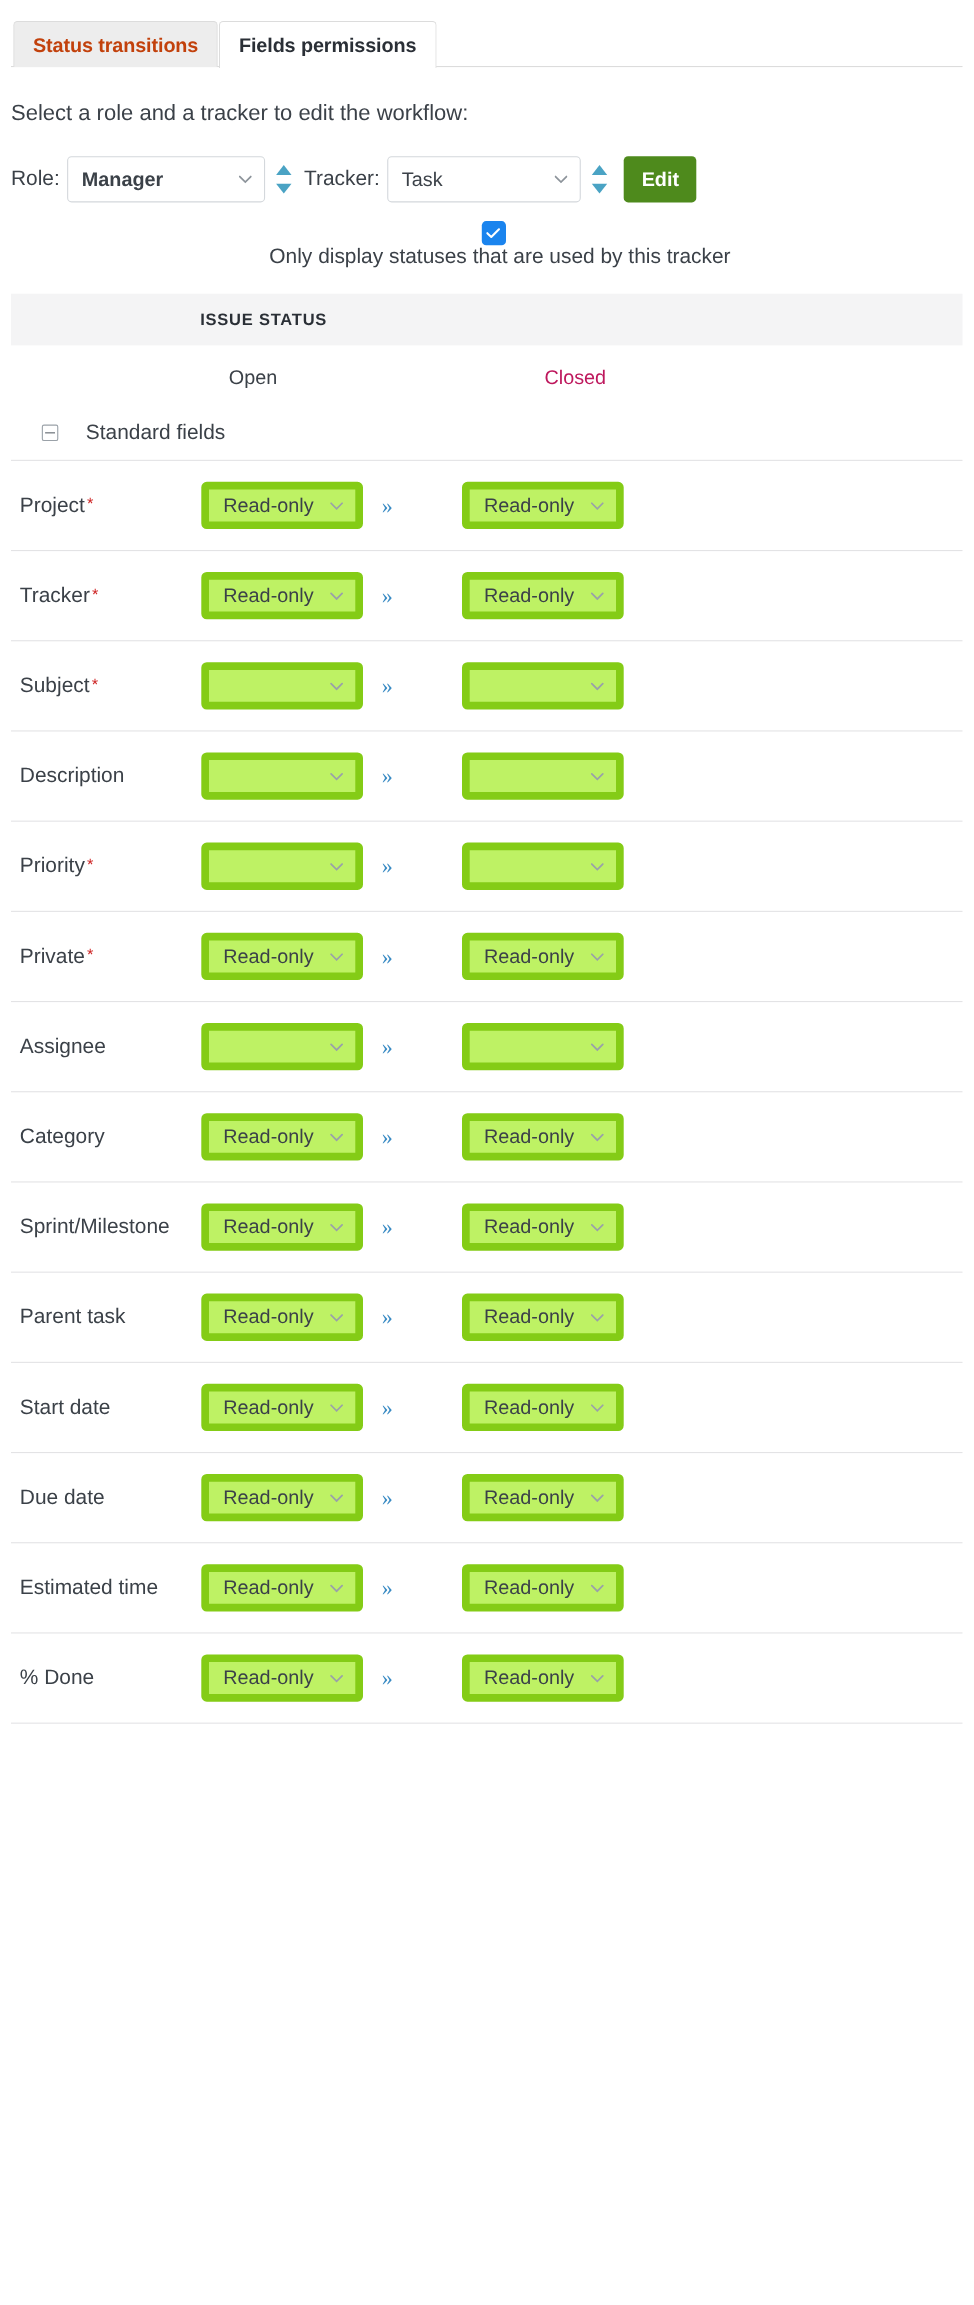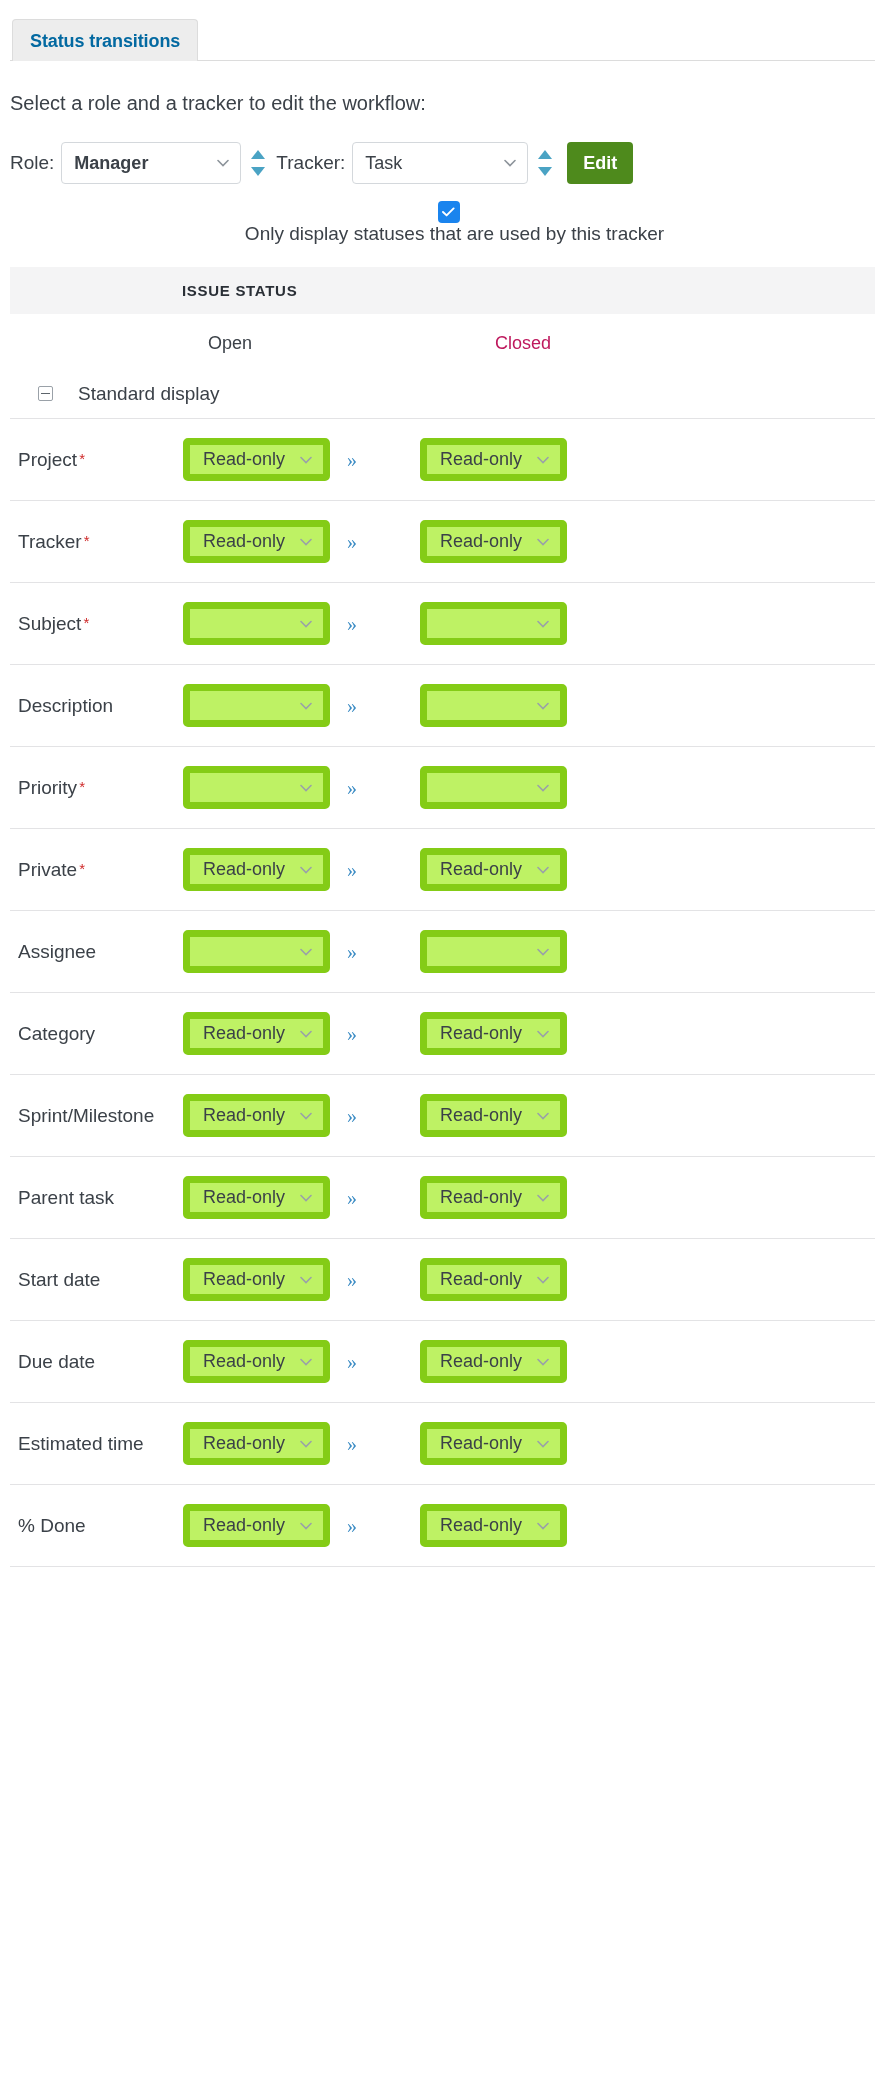--- a/index.html
+++ b/index.html
@@ -38,21 +38,21 @@
     font-weight: bold;
     letter-spacing: -0.1px;
     border: 1px solid #dcdcdc;
     border-bottom: none;
     border-radius: 4px 4px 0 0;
     margin-right: 1px;
     white-space: nowrap;
   }
   .tab.inactive {
     background: #ededed;
-    color: #0369a1;
+    color: #c2410c;
     text-align: right;
   }
   .tab.active {
     background: #ffffff;
     color: #2a2f36;
     margin-bottom: -1px;
     height: 43px;
     line-height: 42px;
   }
 
@@ -286,20 +286,23 @@
     font-family: "Liberation Serif", serif;
   }
 </style>
 </head>
 <body>
 
 <div class="tabs">
   <div class="tab inactive">
     <span>Status transitions</span>
   </div>
+  <div class="tab active">
+    <span>Fields permissions</span>
+  </div>
 </div>
 
 <div class="intro">Select a role and a tracker to edit the workflow:</div>
 
 <div class="filter-bar">
 
   <span class="filter-label">Role:</span>
 
   <div class="select-box role">
     <span>Manager</span>
@@ -353,21 +356,21 @@
     <div class="sp-label"></div>
     <div class="sp-open">Open</div>
     <div class="sp-arrow"></div>
     <div class="sp-closed">Closed</div>
   </div>
 
   <div class="group-row">
     <span class="toggle">
         <span></span>
       </span>
-    <span class="group-name">Standard display</span>
+    <span class="group-name">Standard fields</span>
   </div>
 
   <div id="rows-container">
       <div class="row">
         <div class="fld-name"><span>Project</span><span class="req">*</span></div>
         <div class="cell-open">
           <div class="perm-select open-col">
             <span>Read-only</span>
             <span class="caret">
               <svg width="12" height="8" viewBox="0 0 12 8">

